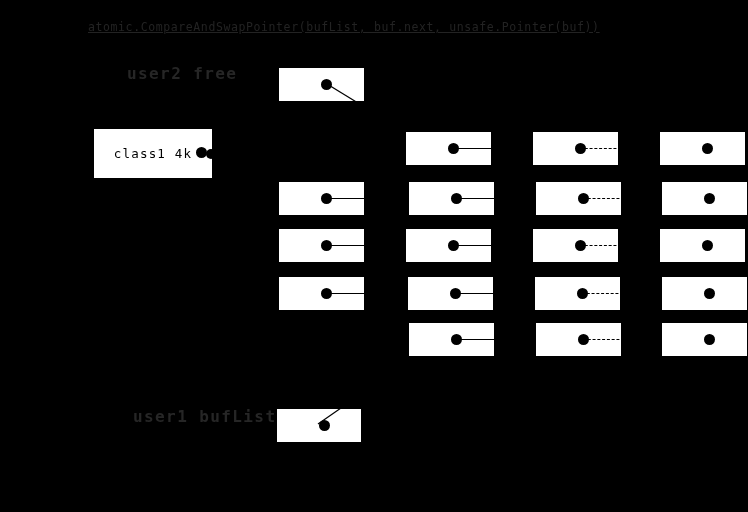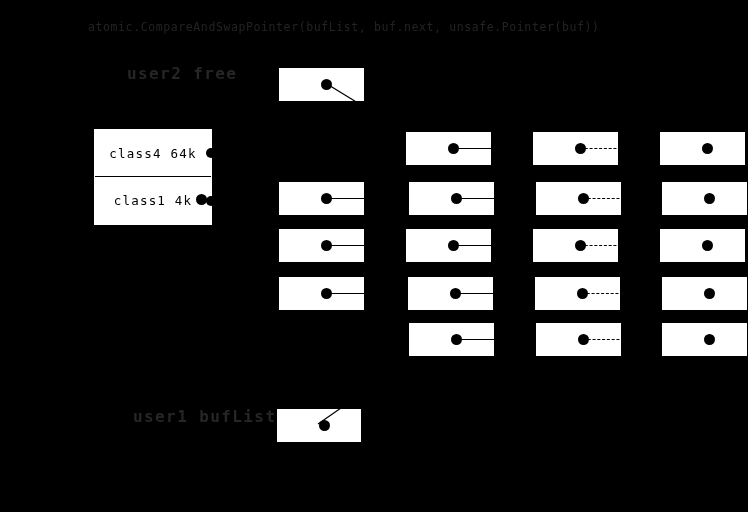--- a/index.html
+++ b/index.html
@@ -13,20 +13,21 @@
   }
 
   
   .code-line{
     position:absolute;
     color:#232323;
     font-size:11.5px;
     letter-spacing:.6px;
     white-space:pre;
     font-family:"DejaVu Sans Mono","Liberation Mono",monospace;
+    text-decoration:underline;
   }
   #code-top{left:88px;top:20px;}
   #code-bottom{left:88px;top:479px;}
 
   
   .user-label{
     position:absolute;
     color:#262626;
     font-size:16px;
     letter-spacing:1.4px;
@@ -121,24 +122,20 @@
 
   <div class="code-line" id="code-top">atomic.CompareAndSwapPointer(bufList, buf.next, unsafe.Pointer(buf))</div>
 
 
   <div class="user-label" id="label-user2">user2 free</div>
 
   <div class="user-label" id="label-user1">user1 bufList</div>
 
   <div id="class-stack">
     <div class="class-row">
-      <span class="class-text">class4 64k</span>
-      <span class="head-dot"></span>
-    </div>
-    <div class="class-row">
       <span class="class-text">class1 4k</span>
       <span class="head-dot"></span>
 
       <span class="dot" style="position:absolute;left:101px;top:17px;width:11px;height:11px;border-radius:50%;background:#000;"></span>
     </div>
   </div>
 
   <div class="node" id="node-user2">
     <span class="dot"></span>
   </div>

